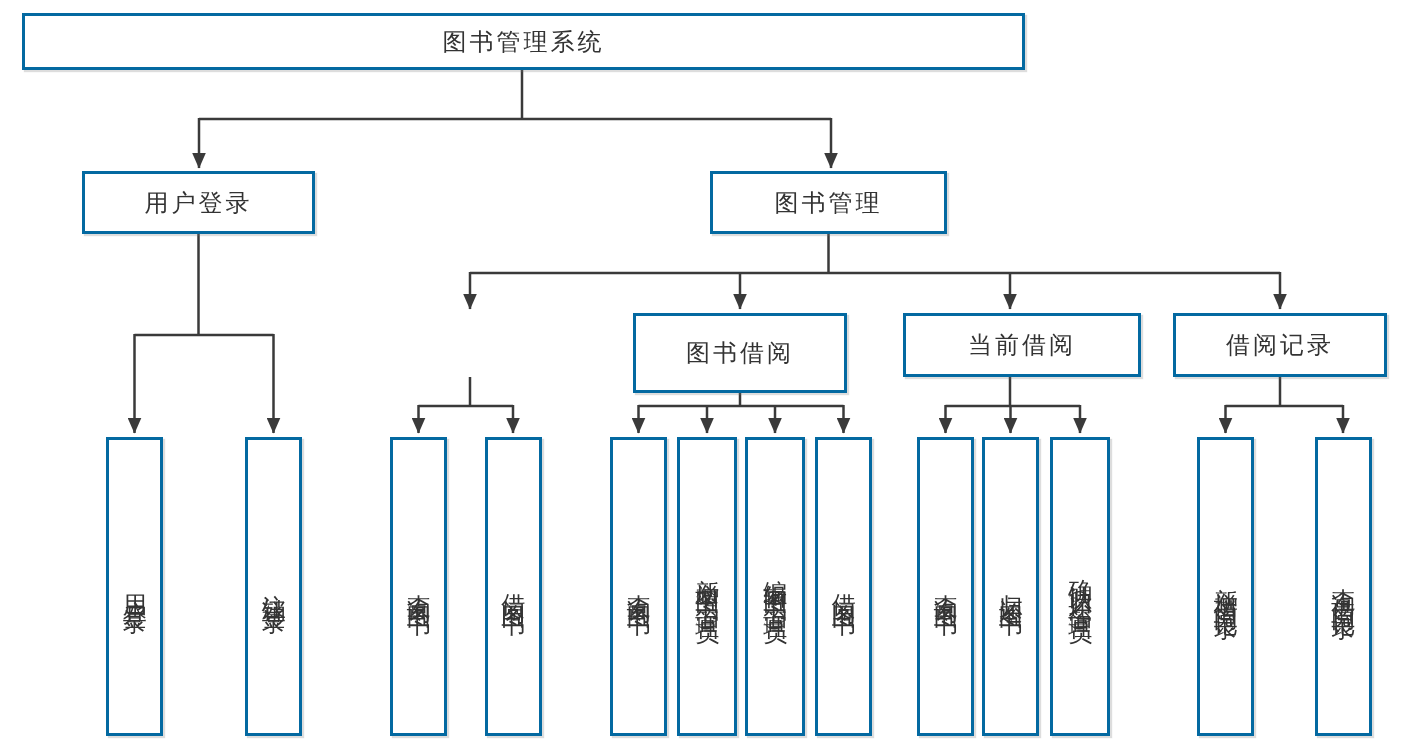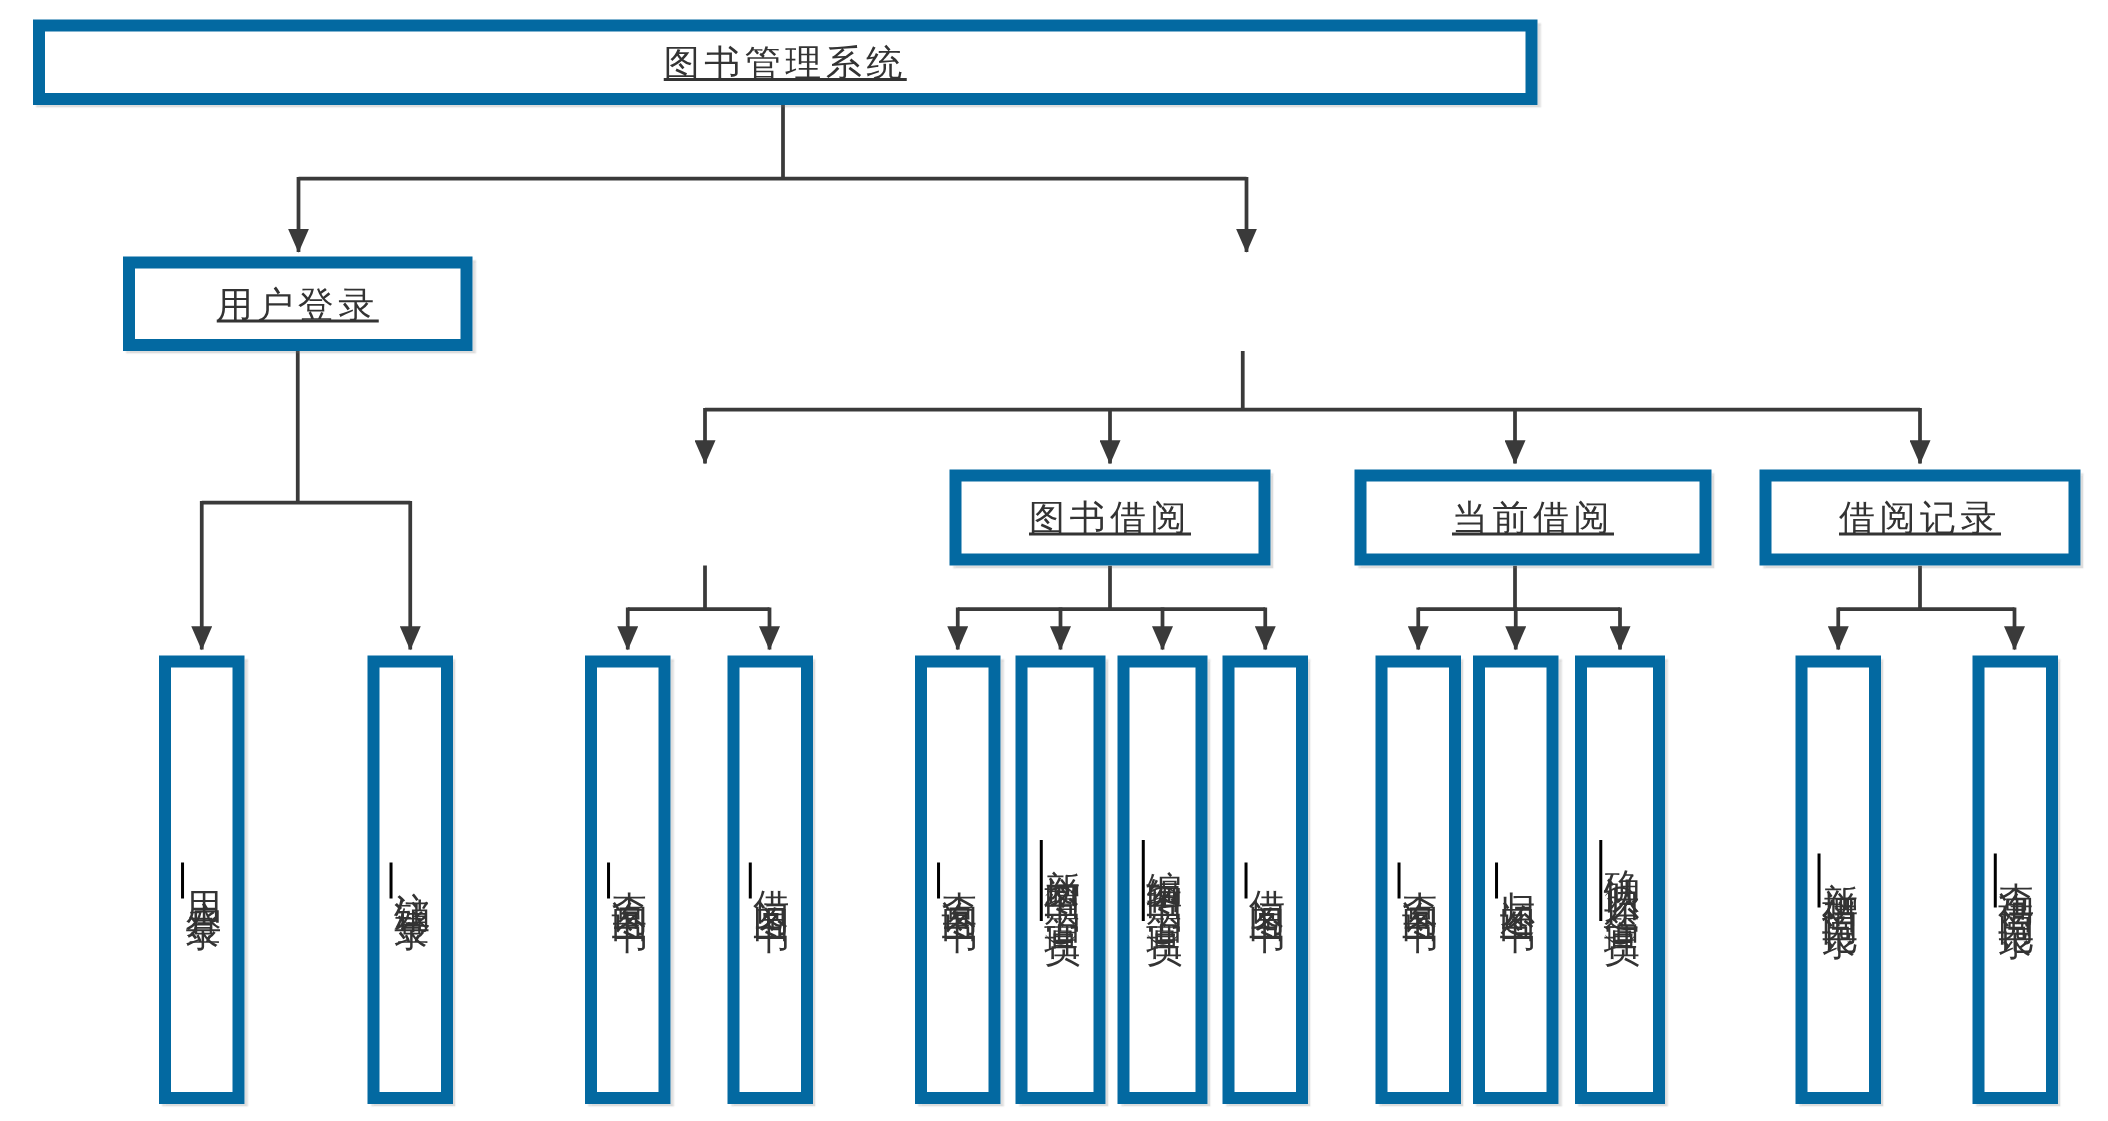--- a/index.html
+++ b/index.html
@@ -20,26 +20,25 @@
     left: 0;
     top: 0;
     width: 1405px;
     height: 747px;
     pointer-events: none;
   }
   .hbox, .vbox {
     position: absolute;
     box-sizing: border-box;
     background: #ffffff;
-    border: 8px solid #0369a1;
+    border: 3px solid #0369a1;
     display: flex;
     align-items: center;
     justify-content: center;
     box-shadow: 2px 2px 1px rgba(120,120,120,0.25);
-    text-decoration: underline;
   }
   .hbox {
     font-size: 24px;
     letter-spacing: 3px;
     color: #333333;
     white-space: nowrap;
   }
   .vbox .vtext {
     writing-mode: vertical-lr;
     text-orientation: mixed;
@@ -115,22 +114,25 @@
     </g>
   </svg>
 
   <div class="hbox" style="left:22px; top:13px; width:1003px; height:57px;">
     <span>图书管理系统</span>
   </div>
 
   <div class="hbox" style="left:82px; top:171px; width:233px; height:63px;">
     <span>用户登录</span>
   </div>
+  <div class="hbox" style="left:710px; top:171px; width:237px; height:63px;">
+    <span>图书管理</span>
+  </div>
 
-  <div class="hbox" style="left:633px; top:313px; width:214px; height:64px;">
+  <div class="hbox" style="left:633px; top:313px; width:214px; height:80px;">
     <span>图书借阅</span>
   </div>
   <div class="hbox" style="left:903px; top:313px; width:238px; height:64px;">
     <span>当前借阅</span>
   </div>
   <div class="hbox" style="left:1173px; top:313px; width:214px; height:64px;">
     <span>借阅记录</span>
   </div>
 
   <div class="vbox" style="left:106px; top:437px; width:57px; height:299px;">

